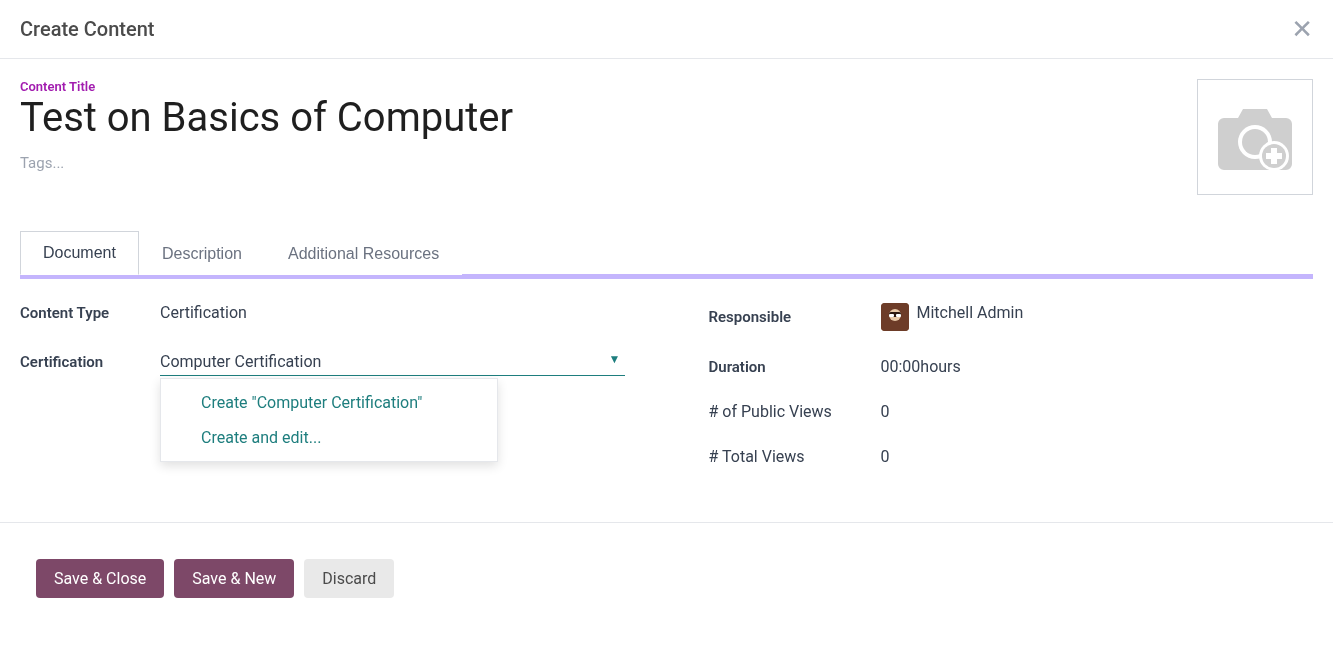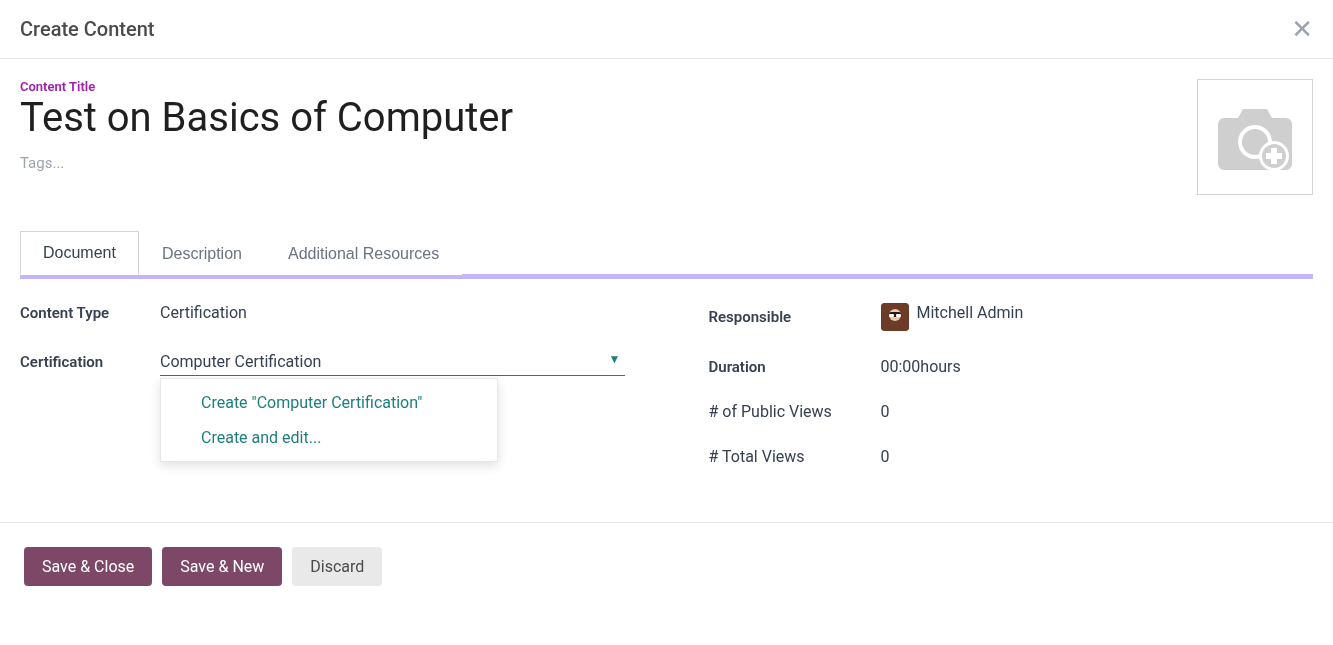--- a/index.html
+++ b/index.html
@@ -164,21 +164,21 @@
   .right-field-value { display: flex; align-items: flex-start; }
   .right-col .field-label { width: 172px; }
   .label-normal {
     width: 172px;
     font-weight: 400;
     font-size: 16px;
     color: #374151;
     flex-shrink: 0;
   }
   .modal-footer {
-    padding: 24px;
+    padding: 36px;
     border-top: 1px solid #e5e7eb;
     display: flex;
     gap: 10px;
     margin-top: 10px;
   }
   .btn {
     padding: 10px 18px;
     font-size: 16px;
     border: none;
     border-radius: 4px;

